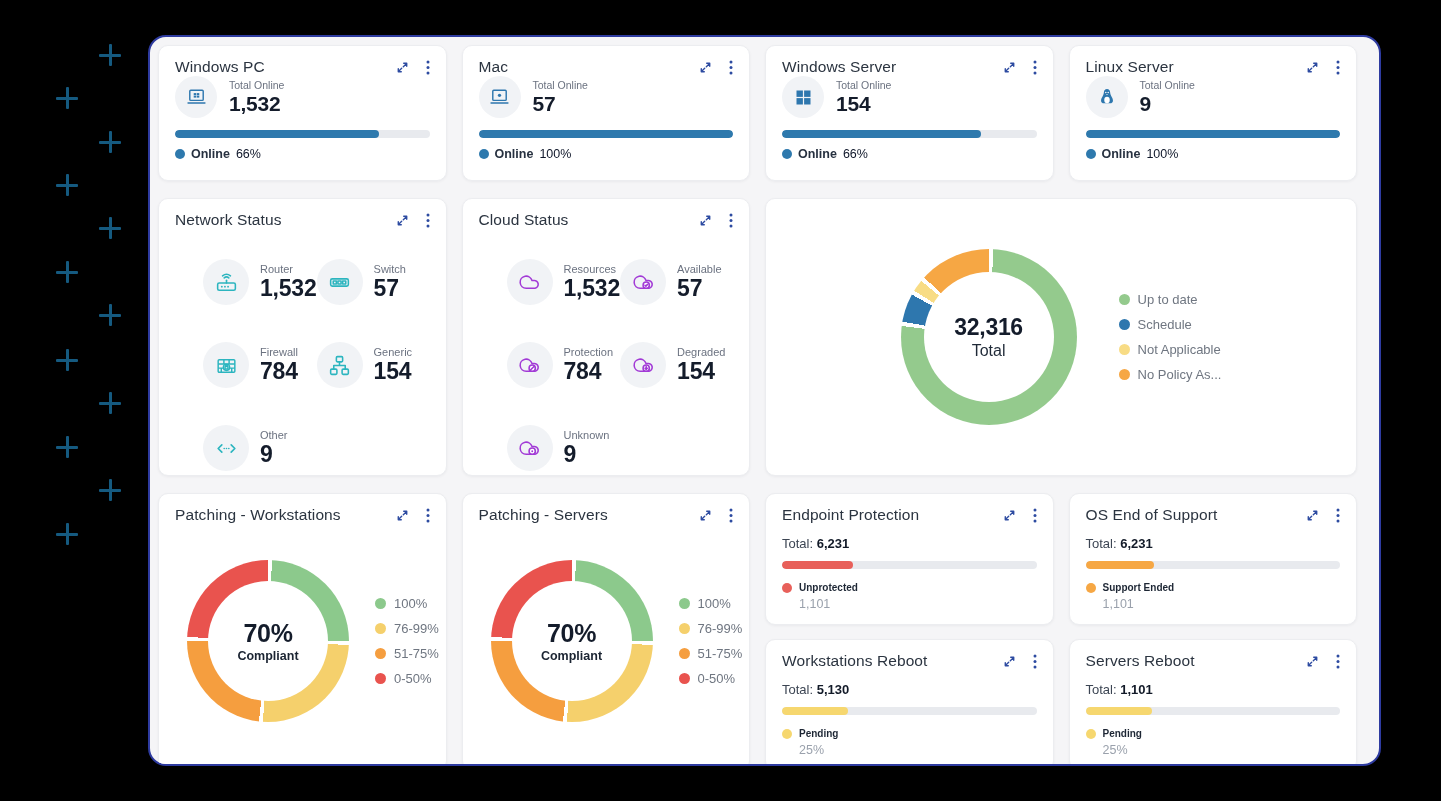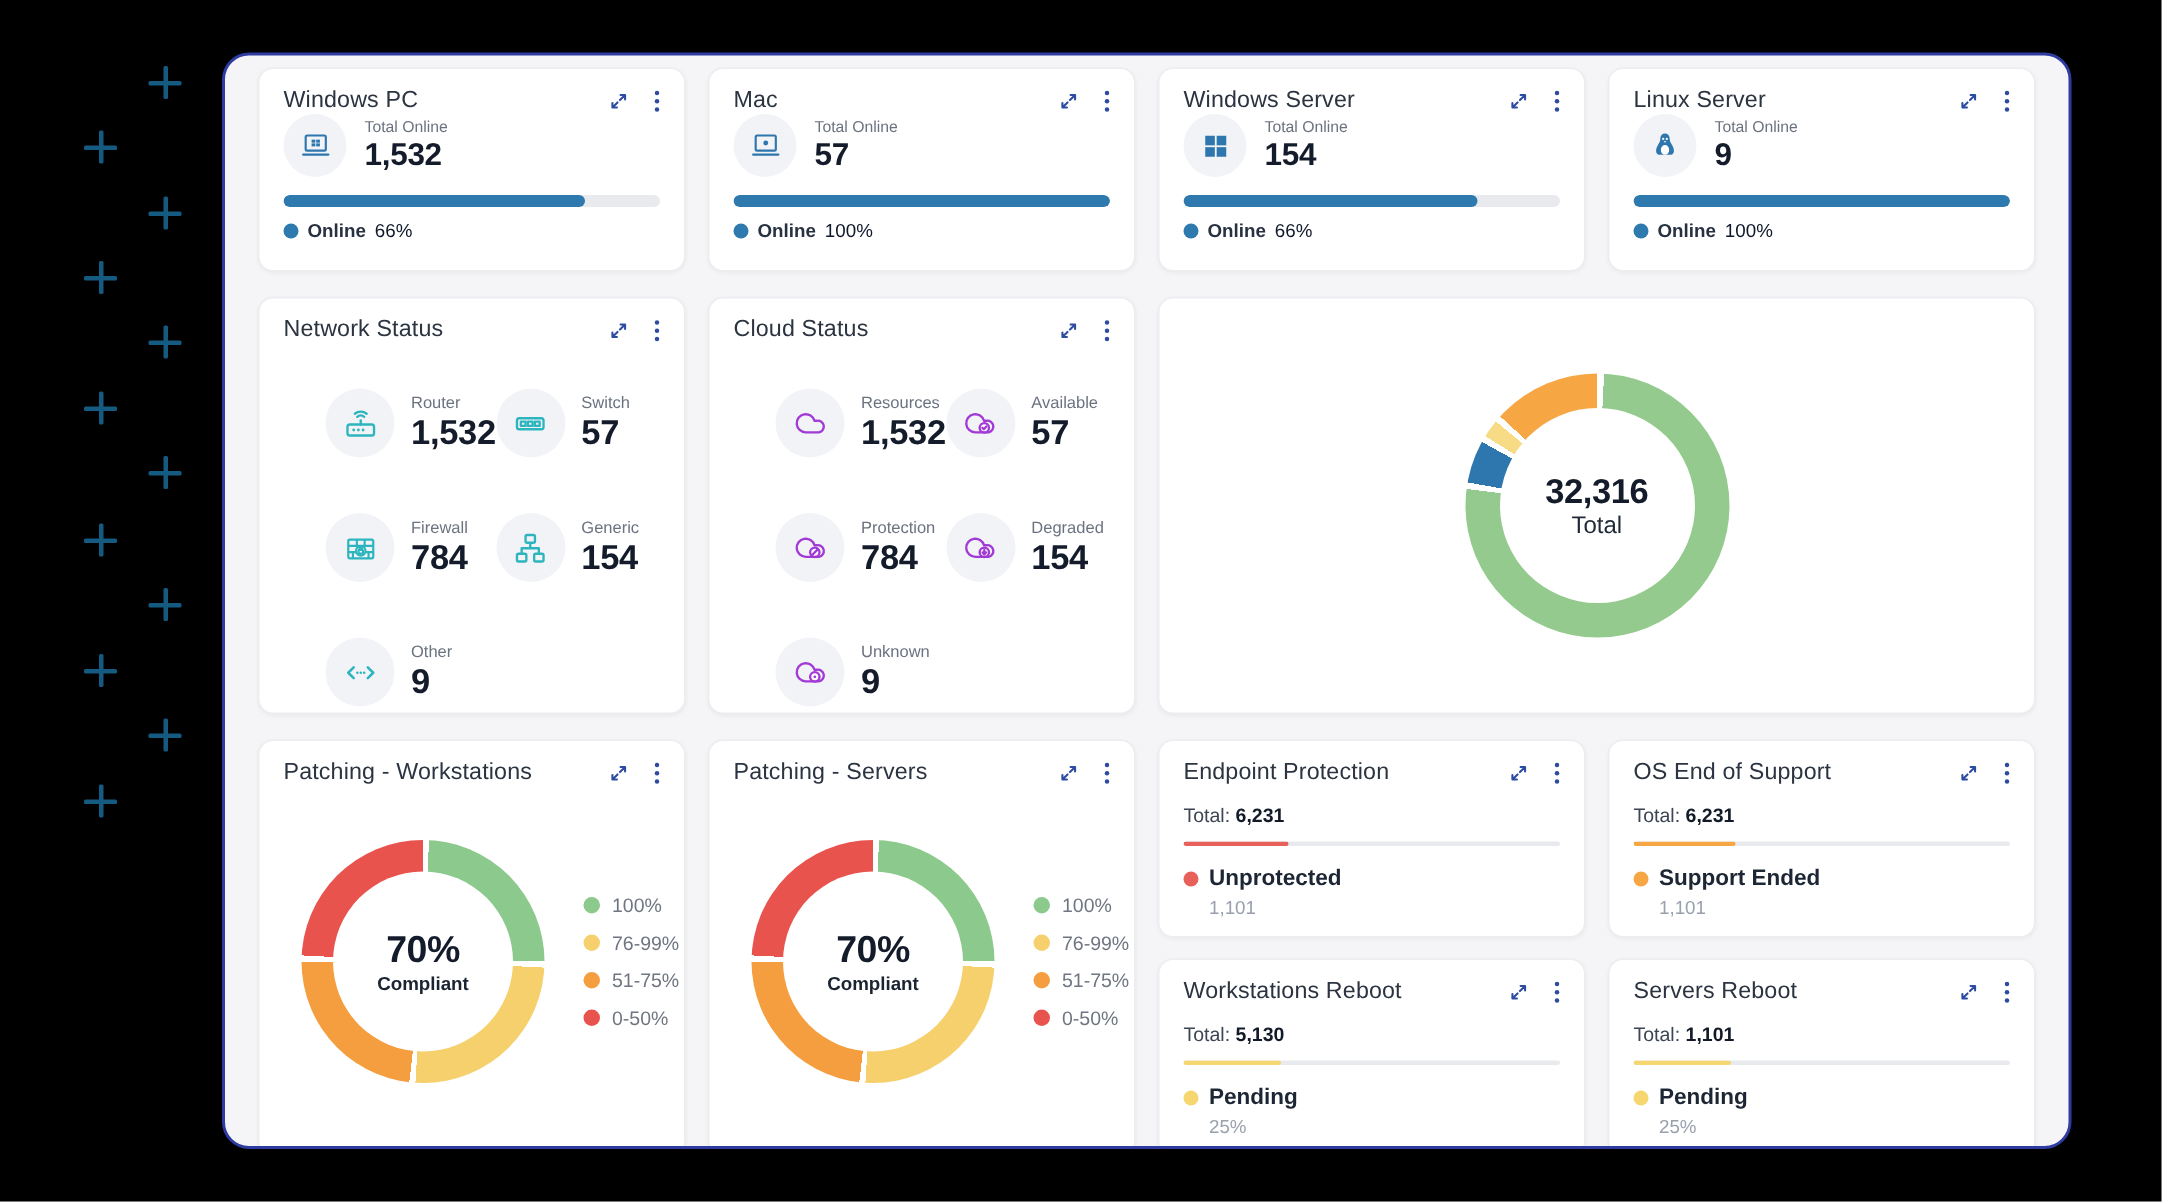--- a/index.html
+++ b/index.html
@@ -19,21 +19,21 @@
   .plus::before, .plus::after {
     content:""; position:absolute; background:#155a80; border-radius:1px;
   }
   .plus::before { left:0; top:9.5px; width:22px; height:3.6px; }
   .plus::after  { left:9.5px; top:0; width:3.6px; height:22px; }
 
   
   .frame {
     position:absolute; left:148px; top:35px; width:1233px; height:731px;
     background:#f5f5f7; border:2px solid #2e3ba0; border-radius:18px;
-    overflow:hidden; padding:8px 22px 0 22px;
+    overflow:hidden; padding:8px 22px 0 8px;
   }
   .grid {
     display:grid;
     grid-template-columns:repeat(4,1fr);
     grid-template-rows:136px 278px 278px;
     gap:17px 15px;
     height:100%;
   }
 
   .card {
@@ -99,21 +99,21 @@
 
   
   .right-grid {
     grid-column:3 / 5; display:grid;
     grid-template-columns:1fr 1fr; grid-template-rows:132px 132px; gap:14px 15px;
   }
   .small-card { padding:12px 16px; }
   .total-line { margin-top:12px; font-size:13px; color:#3c4553; }
   .total-line b { font-weight:700; color:#121a28; }
   .small-card .progress { margin-top:10px; }
-  .status-line { display:flex; align-items:center; gap:7px; margin-top:13px; font-size:15px; }
+  .status-line { display:flex; align-items:center; gap:7px; margin-top:13px; font-size:10px; }
   .status-line .s-label { font-weight:700; color:#1d2634; }
   .status-value { margin:4px 0 0 17px; font-size:12.5px; color:#9aa1ac; }
 
   svg { display:block; }
 </style>
 </head>
 <body>
 
 <div id="plus-field">
     <span class="plus" style="left: 99px; top: 44px;"></span>
@@ -491,20 +491,38 @@
     </div>
 
     <div class="card" style="grid-column:3 / 5;">
       <div class="au-body">
         <div class="donut donut-lg" style="background: conic-gradient(rgb(255, 255, 255) 0%, rgb(255, 255, 255) 0.8%, rgb(148, 202, 141) 0.8%, rgb(148, 202, 141) 77%, rgb(255, 255, 255) 77%, rgb(255, 255, 255) 77.8%, rgb(46, 119, 174) 77.8%, rgb(46, 119, 174) 83%, rgb(255, 255, 255) 83%, rgb(255, 255, 255) 83.8%, rgb(248, 220, 133) 83.8%, rgb(248, 220, 133) 86%, rgb(255, 255, 255) 86%, rgb(255, 255, 255) 86.8%, rgb(246, 167, 68) 86.8%, rgb(246, 167, 68) 100%);">
           <div class="donut-center">
             <div class="donut-value">32,316</div>
             <div class="donut-label">Total</div>
           </div>
         </div>
+        <div class="legend">
+            <div class="legend-item">
+              <span class="legend-dot" style="background: rgb(148, 202, 141);"></span>
+              <span class="legend-label">Up to date</span>
+            </div>
+            <div class="legend-item">
+              <span class="legend-dot" style="background: rgb(46, 119, 174);"></span>
+              <span class="legend-label">Schedule</span>
+            </div>
+            <div class="legend-item">
+              <span class="legend-dot" style="background: rgb(248, 220, 133);"></span>
+              <span class="legend-label">Not Applicable</span>
+            </div>
+            <div class="legend-item">
+              <span class="legend-dot" style="background: rgb(246, 167, 68);"></span>
+              <span class="legend-label">No Policy As...</span>
+            </div>
+          </div>
       </div>
     </div>
 
     <div class="card">
       <div class="card-header">
         <span class="card-title">Patching - Workstations</span>
         <span class="h-icons">
           <span class="icon-btn">
               <svg width="13" height="13" viewBox="0 0 16 16" fill="none" stroke="currentColor" stroke-width="1.7" stroke-linecap="round" stroke-linejoin="round">
                 <path d="M9.5 2.8h3.7v3.7M6.5 13.2H2.8V9.5M13 3L9 7M3 13l4-4"></path>

